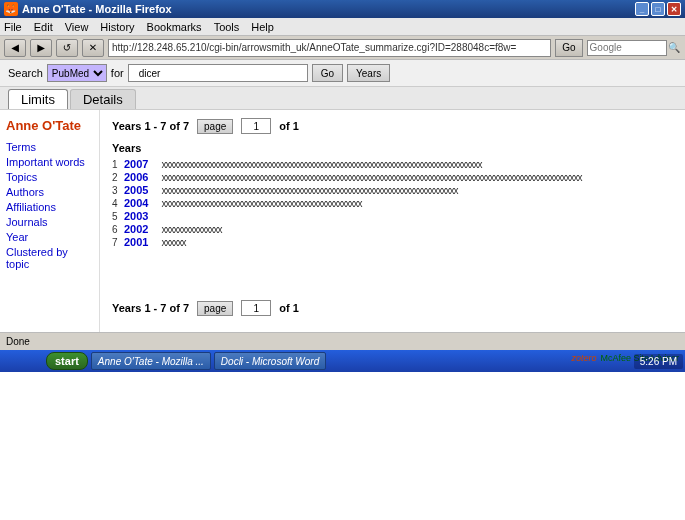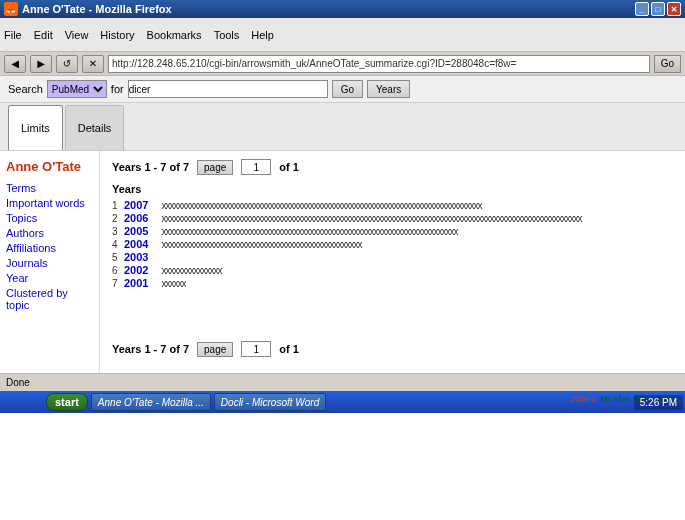--- a/index.html
+++ b/index.html
@@ -49,21 +49,21 @@
       cursor: pointer;
     }
     .titlebar-btn.close { background: #c0392b; }
     .titlebar-btn.max { background: #5a8ad0; }
     .titlebar-btn.min { background: #5a8ad0; }
 
     
     .menubar {
       background: #e8e8e8;
       border-bottom: 1px solid #bbb;
-      height: 34px;
+      height: 18px;
       display: flex;
       align-items: center;
       padding: 0 4px;
       gap: 12px;
       font-size: 11px;
     }
     .menubar-item { cursor: pointer; }
 
     
     .addressbar {
@@ -127,49 +127,49 @@
       gap: 4px;
     }
     .page-searchbar label { font-size: 11px; }
     .search-select {
       height: 18px;
       border: 1px solid #888;
       font-size: 10px;
       background: #c4b5fd;
     }
     .search-input {
-      width: 200px;
-      height: 18px;
-      border: 1px solid #888;
-      font-size: 10px;
-      padding: 0 0;
+      width: 180px;
+      height: 18px;
+      border: 1px solid #888;
+      font-size: 10px;
+      padding: 0 10px;
     }
     .search-go-btn, .search-clear-btn {
       height: 18px;
       padding: 0 8px;
       background: linear-gradient(to bottom, #e8e8e8, #d0d0d0);
       border: 1px solid #888;
       font-size: 10px;
       cursor: pointer;
     }
 
     
     .page-tabs {
       background: #e8e8e8;
       border-bottom: 1px solid #ccc;
       padding: 2px 8px 0 8px;
       display: flex;
       gap: 2px;
     }
     .tab {
-      padding: 16px 12px;
+      padding: 2px 12px;
       border: 1px solid #bbb;
       border-bottom: none;
       background: #d8d8d8;
-      font-size: 11px;
+      font-size: 13px;
       cursor: pointer;
       border-radius: 3px 3px 0 0;
     }
     .tab.active {
       background: #fff;
       border-color: #888;
     }
 
     
     .page-body {
@@ -361,20 +361,24 @@
     <span class="menubar-item">Help</span>
   </div>
 
 <div class="addressbar">
   <div class="nav-btn">◀</div>
   <div class="nav-btn">▶</div>
   <div class="nav-btn">↺</div>
   <div class="nav-btn">✕</div>
   <input class="address-box" type="text" value="http://128.248.65.210/cgi-bin/arrowsmith_uk/AnneOTate_summarize.cgi?ID=288048c=f8w=" style="">
   <button class="go-btn">Go</button>
+  <div class="search-small">
+    <input type="text" placeholder="Google" style="width: 80px; height: 16px; border: 1px solid rgb(136, 136, 136); font-size: 10px;">
+    <span style="font-size:10px;">🔍</span>
+  </div>
 </div>
 
 <div class="page-searchbar">
   <label>Search</label>
   <select class="search-select">
     <option>PubMed</option>
   </select>
   <label>for</label>
   <input class="search-input" type="text" value="dicer" style="">
   <button class="search-go-btn">Go</button>

